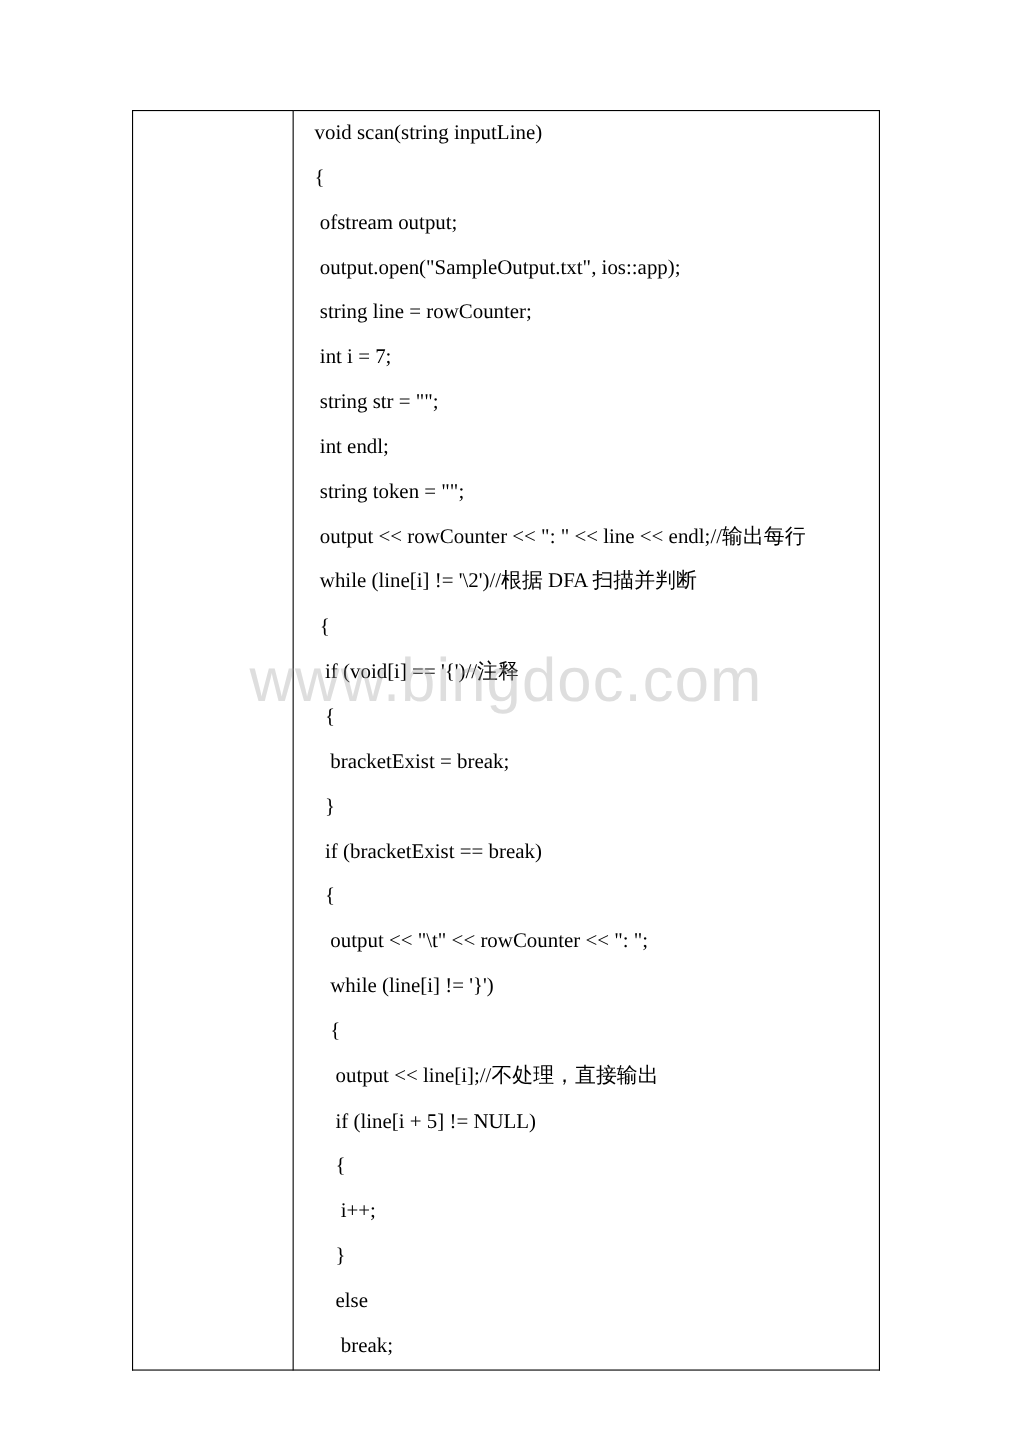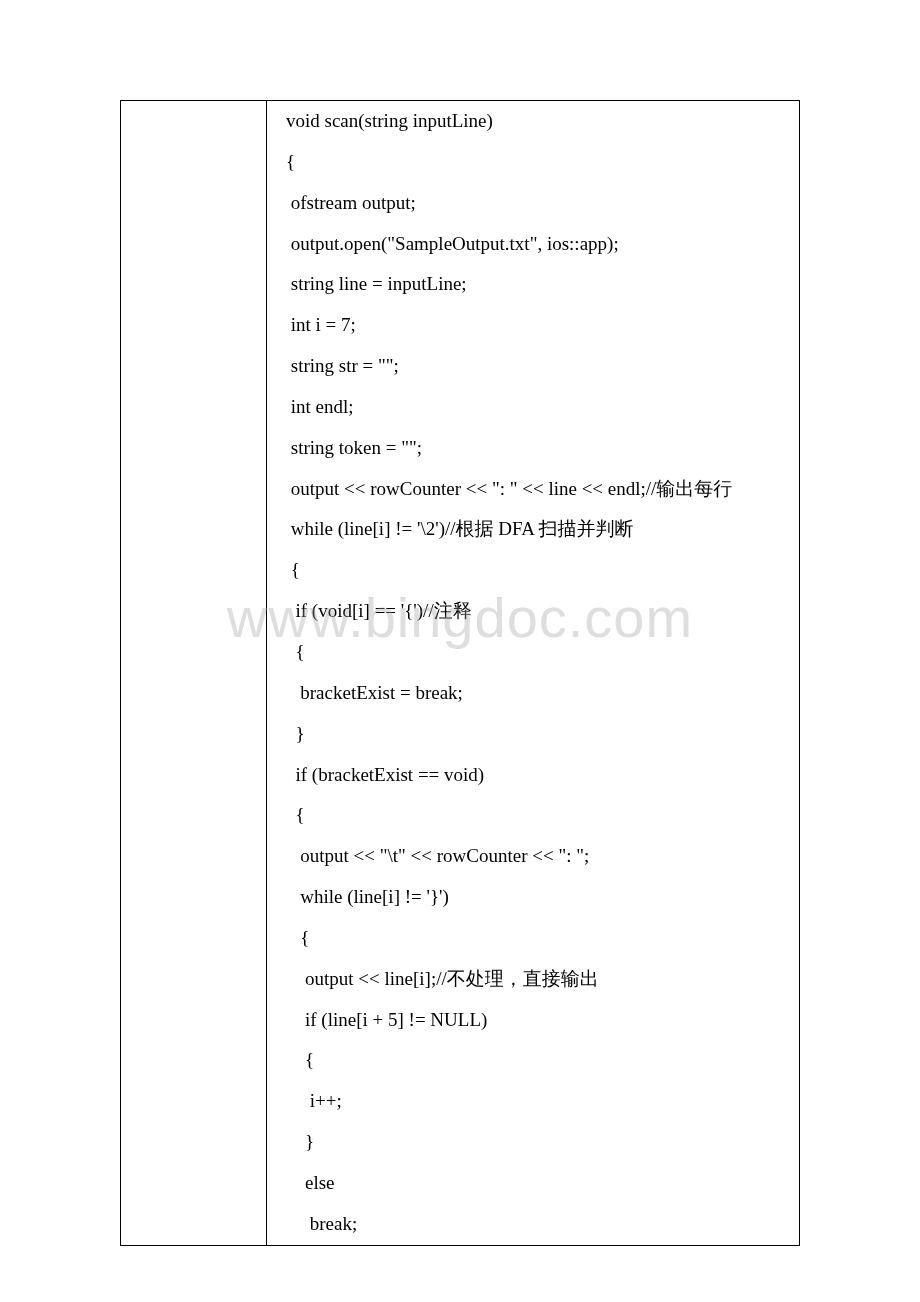--- a/index.html
+++ b/index.html
@@ -56,33 +56,33 @@
 <div class="page">
   <table class="table">
     <tbody>
         <tr>
       <td class="left-col"></td>
       <td class="right-col">
         <div class="code-line">    void scan(string inputLine)</div>
         <div class="code-line">    {</div>
         <div class="code-line">     ofstream output;</div>
         <div class="code-line">     output.open("SampleOutput.txt", ios::app);</div>
-        <div class="code-line">     string line = inputLine;</div>
+        <div class="code-line">     string line = rowCounter;</div>
         <div class="code-line">     int i = 7;</div>
         <div class="code-line">     string str = "";</div>
         <div class="code-line">     int endl;</div>
         <div class="code-line">     string token = "";</div>
         <div class="code-line">     output &lt;&lt; rowCounter &lt;&lt; ": " &lt;&lt; line &lt;&lt; endl;//输出每行</div>
         <div class="code-line">     while (line[i] != '\2')//根据 DFA 扫描并判断</div>
         <div class="code-line">     {</div>
         <div class="code-line">      if (void[i] == '{')//注释</div>
         <div class="code-line">      {</div>
         <div class="code-line">       bracketExist = break;</div>
         <div class="code-line">      }</div>
-        <div class="code-line">      if (bracketExist == void)</div>
+        <div class="code-line">      if (bracketExist == break)</div>
         <div class="code-line">      {</div>
         <div class="code-line">       output &lt;&lt; "\t" &lt;&lt; rowCounter &lt;&lt; ": ";</div>
         <div class="code-line">       while (line[i] != '}')</div>
         <div class="code-line">       {</div>
         <div class="code-line">        output &lt;&lt; line[i];//不处理，直接输出</div>
         <div class="code-line">        if (line[i + 5] != NULL)</div>
         <div class="code-line">        {</div>
         <div class="code-line">         i++;</div>
         <div class="code-line">        }</div>
         <div class="code-line">        else</div>

